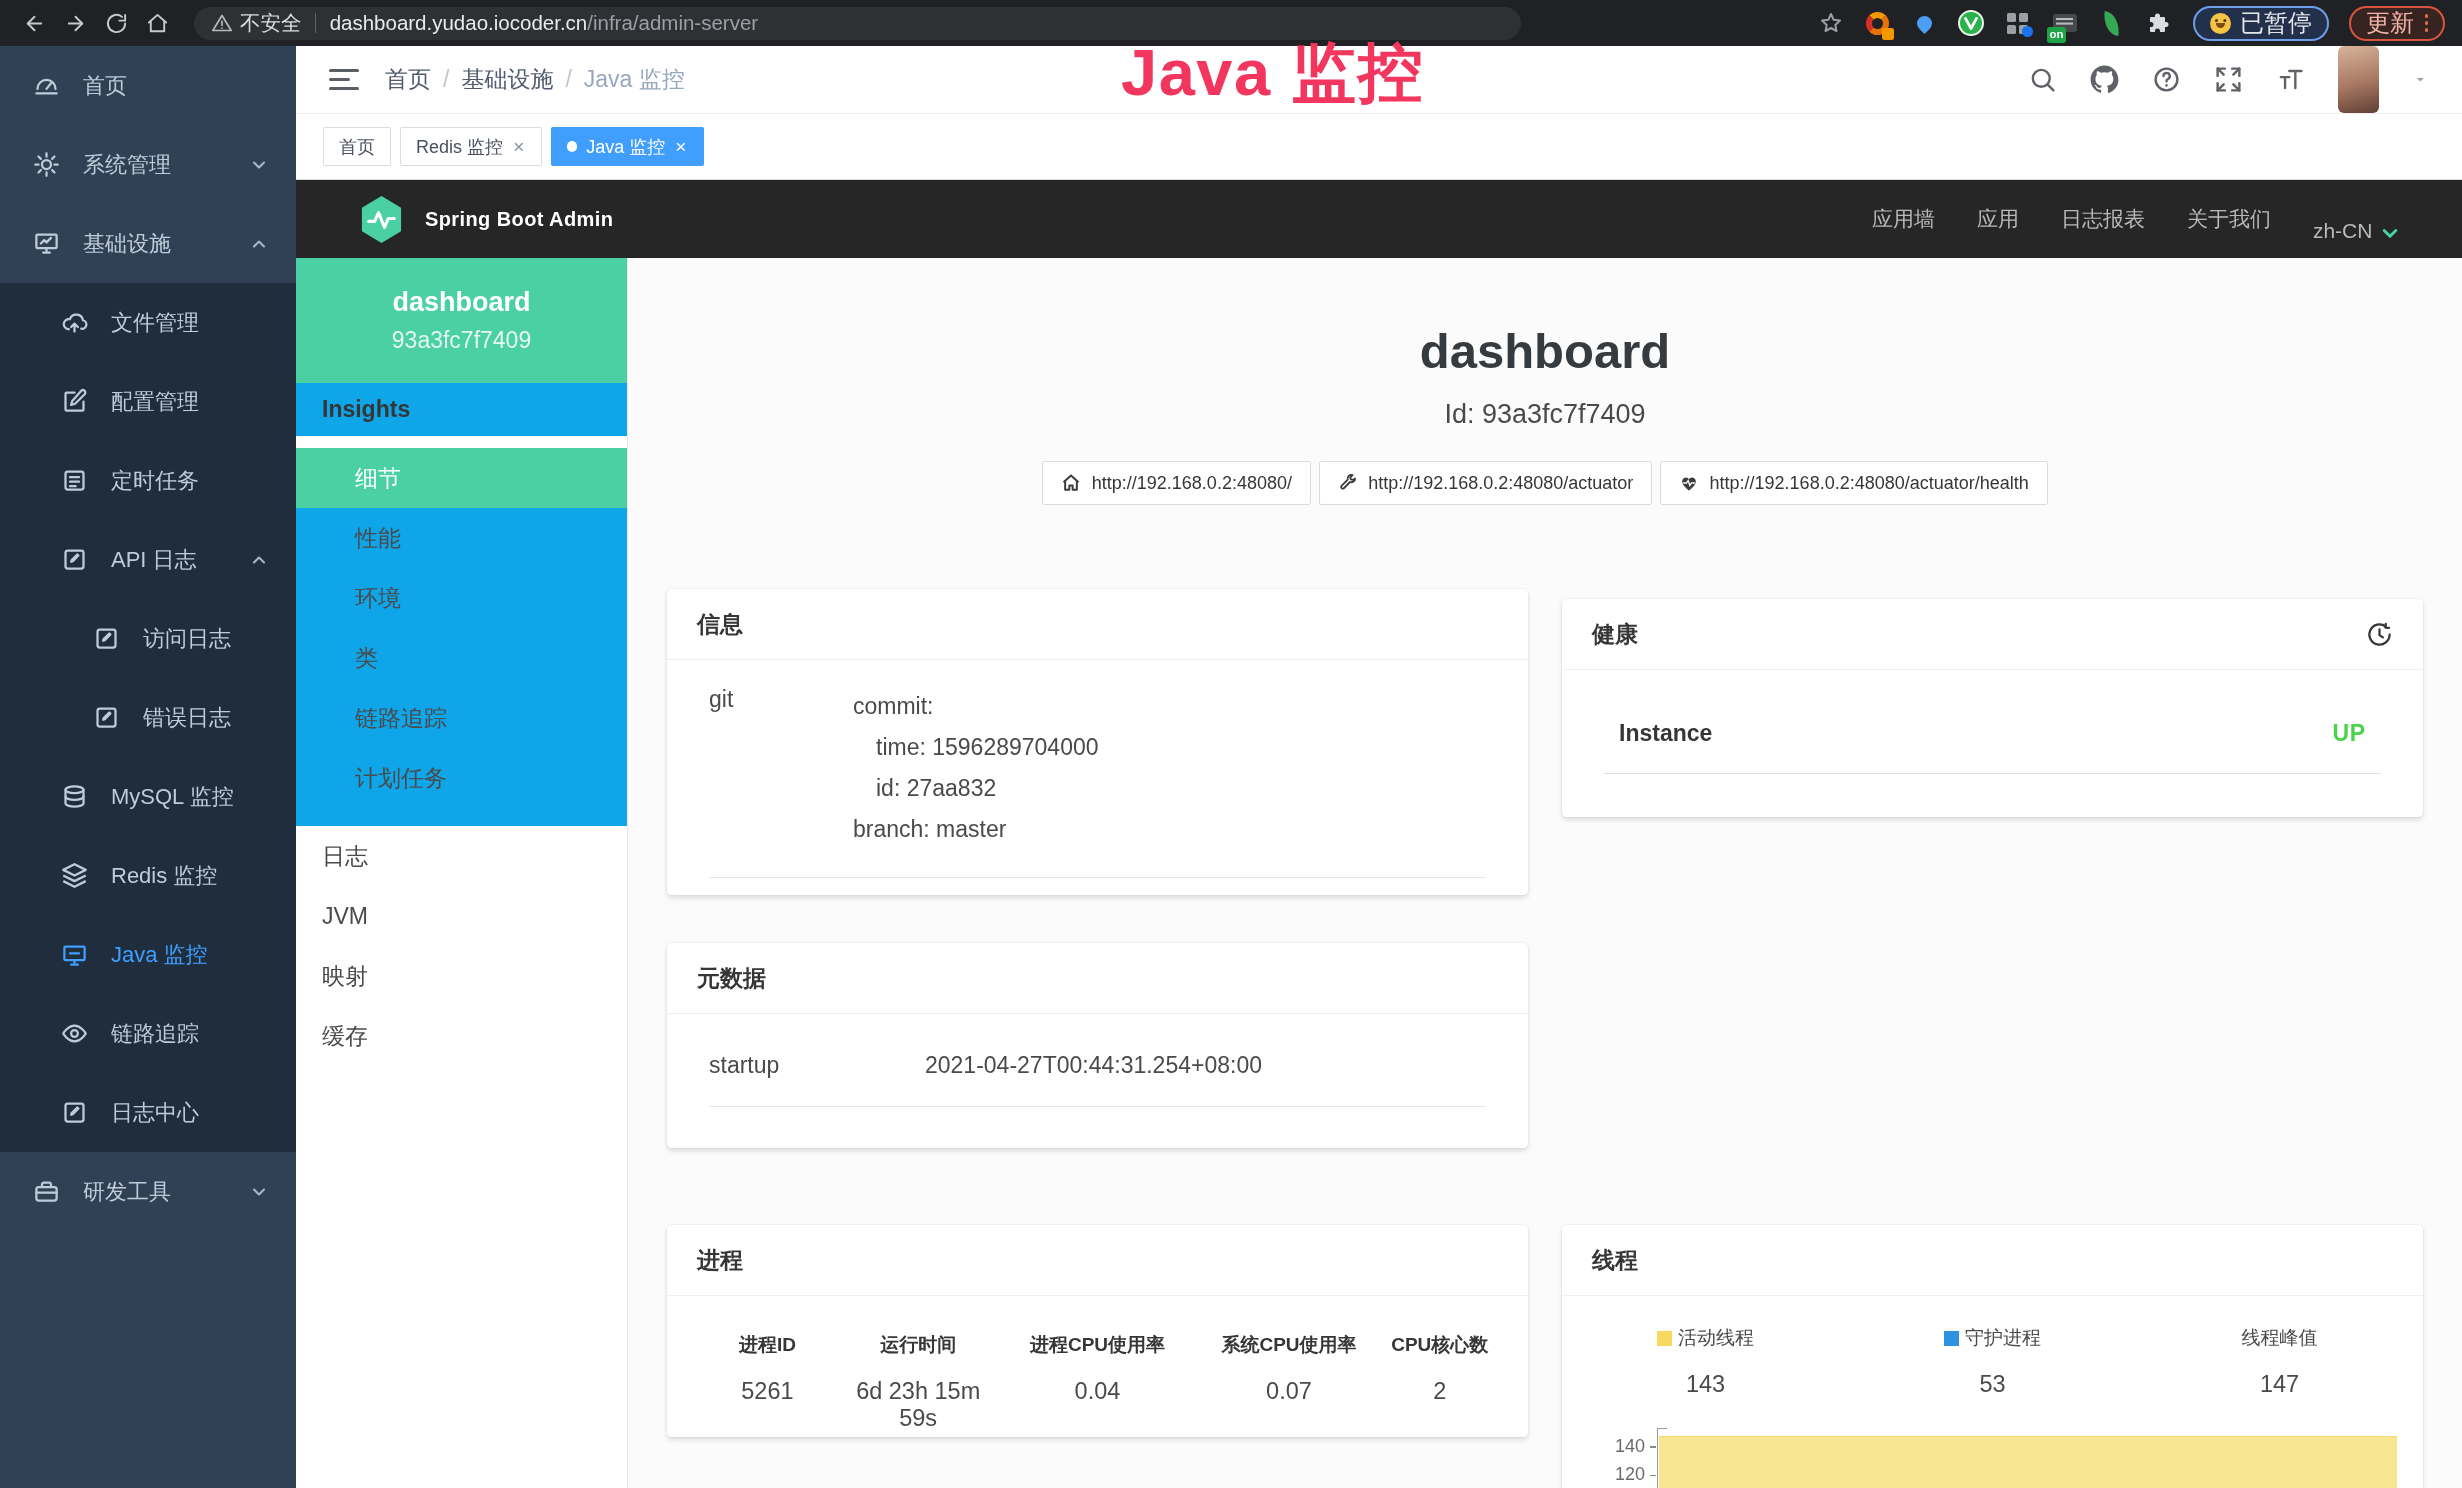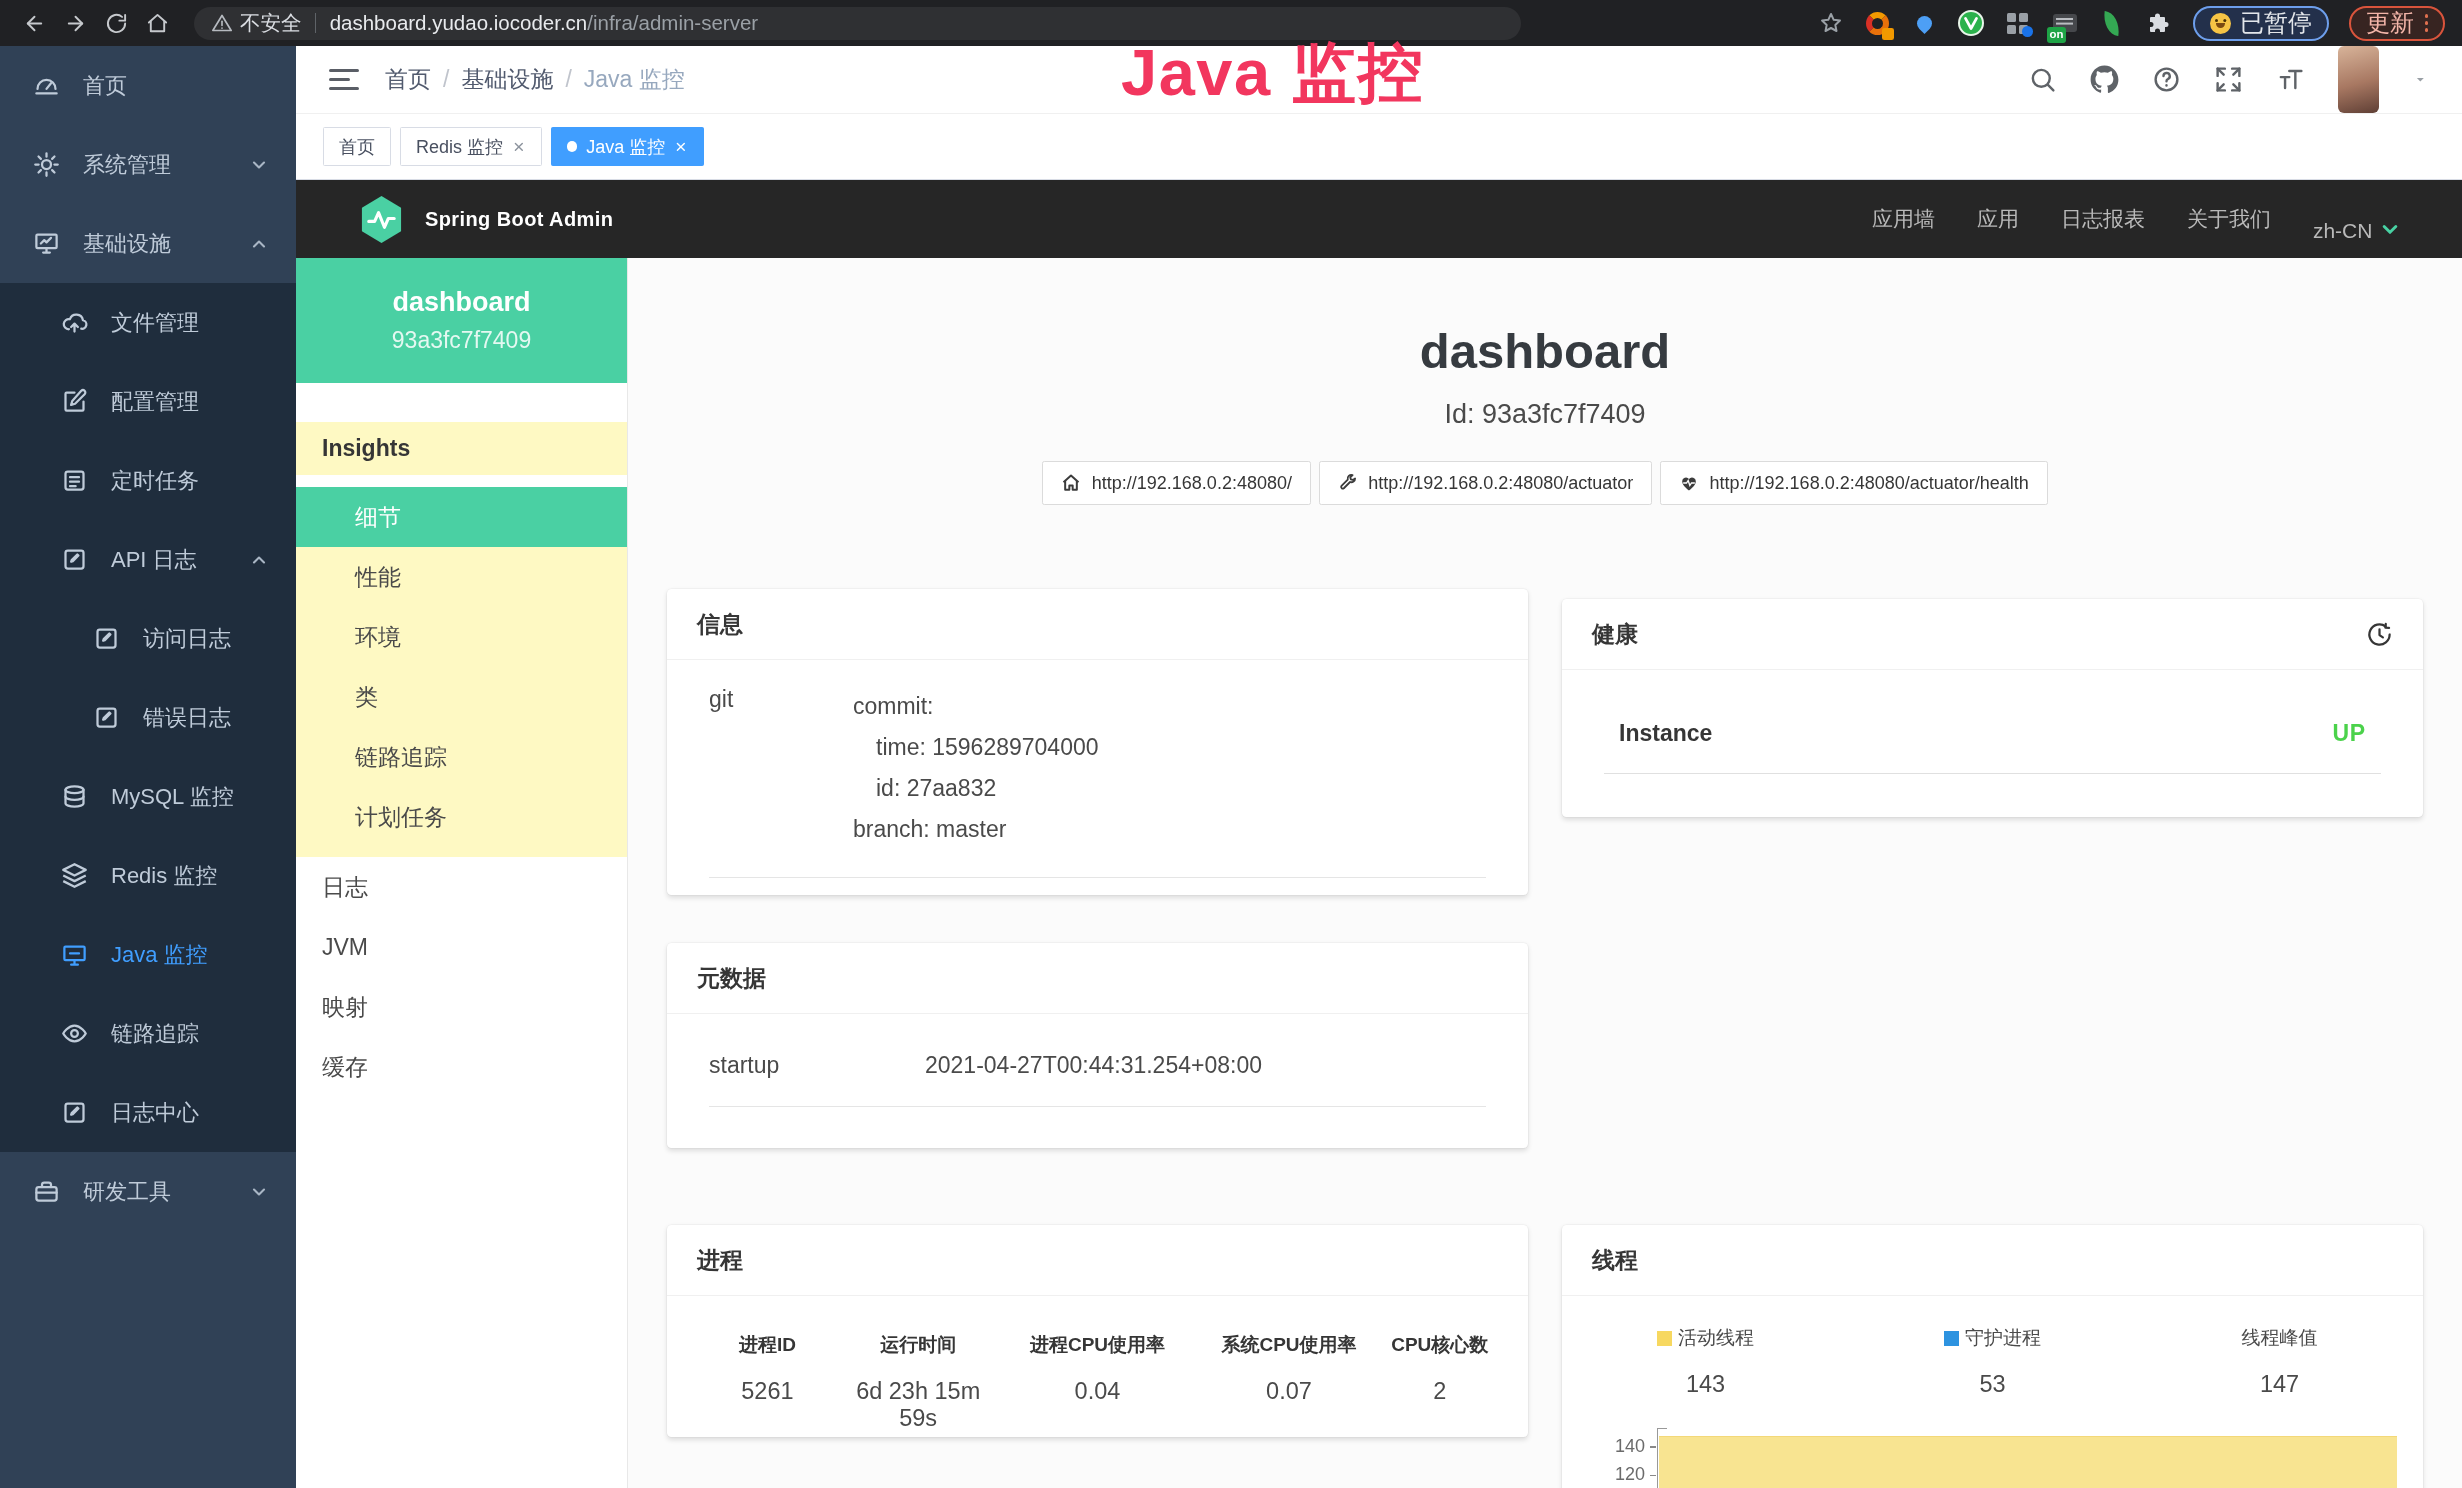--- a/index.html
+++ b/index.html
@@ -78,29 +78,29 @@
   .tagtab.active { background:#409eff; border-color:#409eff; color:#fff; }
   .tab-dot { width:10.6px; height:10.6px; border-radius:50%; background:#fff; }
   .tab-x { width:13.7px; height:13.7px; }
   .tab-x svg { width:13.7px; height:13.7px; }
 
   
   #sba-header { position:absolute; top:180px; left:296px; right:0; height:78px; background:#262626; display:flex; align-items:center; padding:0 62px; z-index:5; }
   #sba-logo { width:47px; height:50px; margin-right:20px; }
   #sba-brand { color:#fff; font-size:20px; font-weight:bold; letter-spacing:0.4px; }
   #sba-nav { margin-left:auto; display:flex; align-items:center; gap:42px; font-size:21px; color:#b9b9b9; }
-  #sba-locale { display:flex; align-items:flex-start; gap:7.6px;margin-top:24px; }
+  #sba-locale { display:flex; align-items:flex-end; gap:7.6px;margin-top:24px; }
   #locale-chev { width:20px; height:20px; color:#48d1a3; }
 
   
   #sba-side { position:absolute; top:258px; left:296px; width:332px; bottom:0; background:#fff; border-right:0.8px solid #e8e8e8; z-index:4; }
   #inst-head { height:125px; background:#4ad0a3; color:#fff; display:flex; flex-direction:column; align-items:center; justify-content:center; gap:9px; }
   #inst-name { font-size:27px; font-weight:bold; }
   #inst-id { font-size:23px; color:rgba(255,255,255,0.85); }
-  #ins-group { background:#fef9c3; padding-bottom:10px;margin-top:39px; }
+  #ins-group { background:#0ea5e9; padding-bottom:18px; }
   #ins-label { height:53px; display:flex; align-items:center; padding-left:26px; font-size:23px; font-weight:bold; color:#363636; }
   #ins-spacer { height:12px; background:#fff; }
   .side-item { height:60px; display:flex; align-items:center; font-size:23px; color:#4a4a4a; cursor:pointer; }
   .ind { padding-left:59px; }
   .rootp { padding-left:26px; }
   .side-item.green-active { background:#4ad0a3; color:#fff; }
 
   
   #main { position:absolute; top:258px; left:628px; right:0; bottom:0; background:#fbfbfb; overflow:hidden; }
   #m-title { position:absolute; top:65px; left:0; right:0; text-align:center; font-size:49px; font-weight:bold; color:#363b40; }

